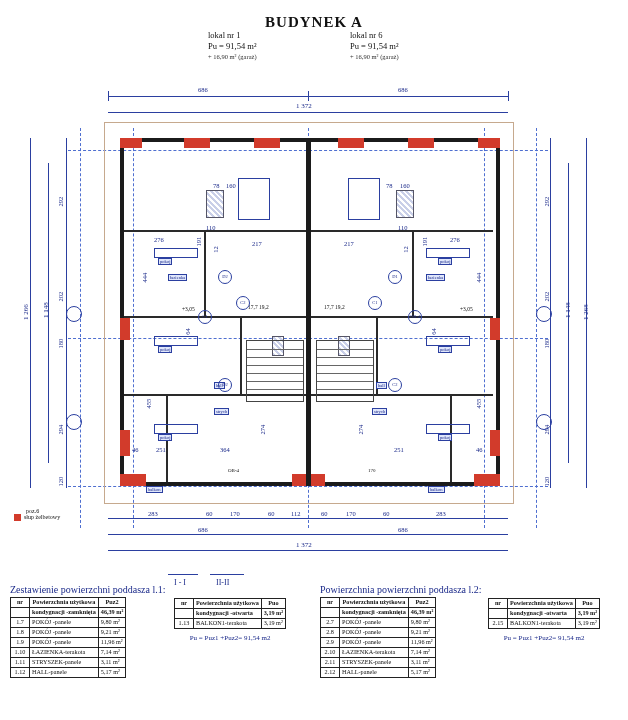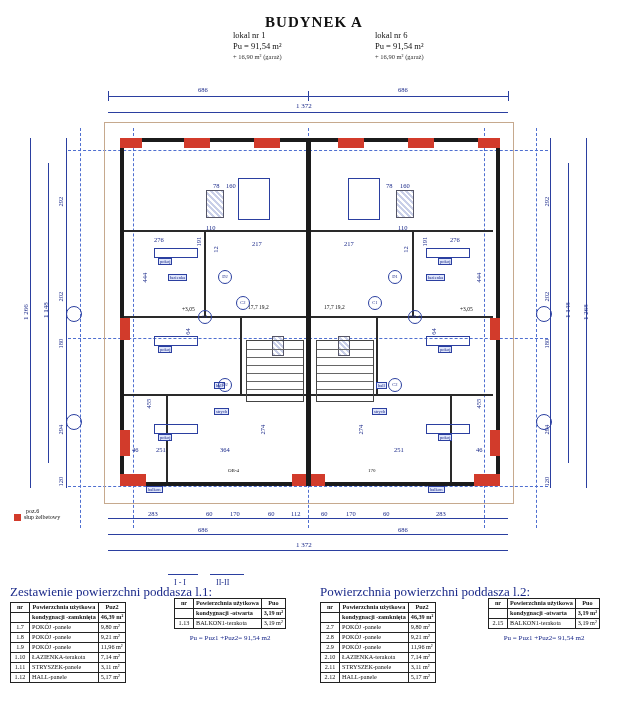--- a/index.html
+++ b/index.html
@@ -1,20 +1,20 @@
 <!DOCTYPE html>
 <html><head>
 <meta charset="utf-8">
 <style>
   html,body{margin:0;padding:0;background:#ffffff;}
   body{width:628px;height:720px;position:relative;overflow:hidden;
        font-family:"Liberation Serif",serif;color:#111;}
   .abs{position:absolute;}
   #title{left:0;top:14px;width:628px;text-align:center;font-size:15px;font-weight:bold;letter-spacing:1px;}
-  .lokal{font-size:8.5px;line-height:1.35;margin-left:25px;}
+  .lokal{font-size:8.5px;line-height:1.35;}
   #lokal1{left:208px;top:30px;}
   #lokal2{left:350px;top:30px;}
   .lokal .sub{font-size:6.5px;color:#333;}
 
   
   #plan{left:8px;top:78px;width:612px;height:480px;}
   .dimline{position:absolute;background:#2b3fa0;}
   .dimtxt{position:absolute;font-size:6.5px;color:#1b2a8a;}
   .axisdash{position:absolute;border-left:1px dashed #4f6fd0;}
   .axisdashh{position:absolute;border-top:1px dashed #4f6fd0;}
@@ -35,21 +35,21 @@
 
   
   #legend{left:14px;top:508px;font-size:6px;}
   #legend .sw{width:7px;height:7px;background:#d23b2b;display:inline-block;vertical-align:middle;margin-right:3px;}
 
   
   .secmark{position:absolute;font-size:8px;color:#1b2a8a;}
 
   
   #tables{left:6px;top:584px;width:616px;}
-  .tbl-title{font-size:13px;color:#1b2a8a;margin-bottom:2px;}
+  .tbl-title{font-size:10px;color:#1b2a8a;margin-bottom:2px;}
   table{border-collapse:collapse;font-size:6.2px;}
   table td,table th{border:0.7px solid #222;padding:0 2px;line-height:1.45;white-space:nowrap;}
   .hdr td{font-weight:bold;text-align:center;}
   .num{text-align:center;width:14px;}
   .sumrow td{font-weight:bold;}
   .eqtxt{font-size:7px;color:#1b2a8a;margin-top:5px;text-align:center;}
   .tblwrap{position:absolute;}
 </style>
 </head>
 <body>

